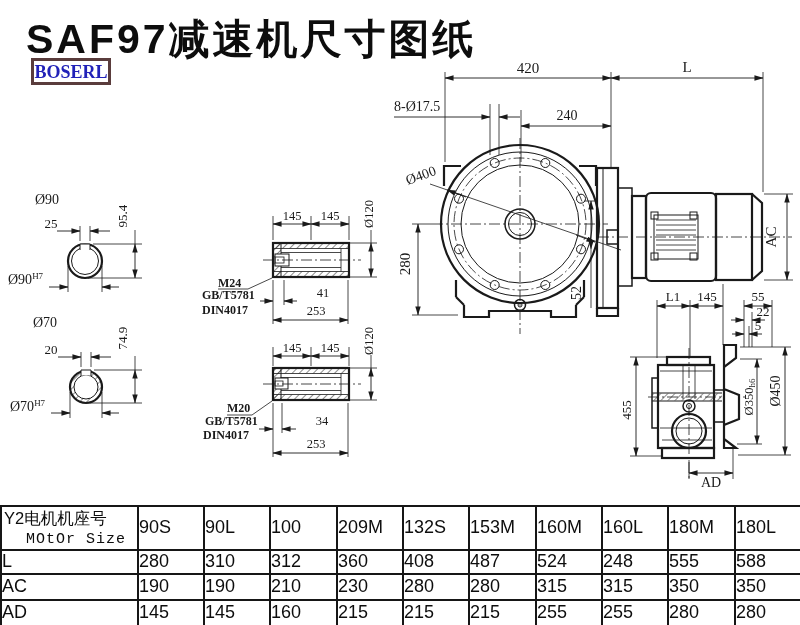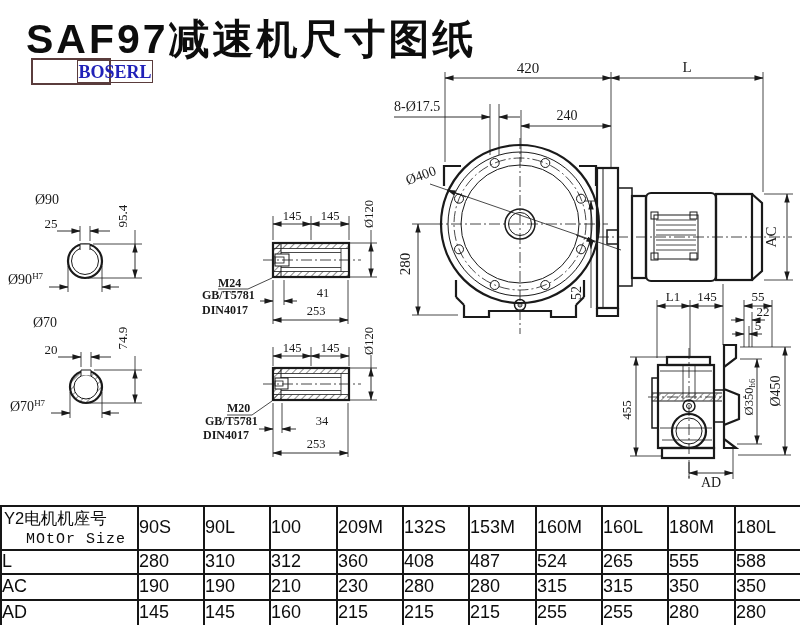--- a/index.html
+++ b/index.html
@@ -3,21 +3,21 @@
 <meta charset="utf-8">
 <style>
   html,body{margin:0;padding:0;background:#fff;}
   #page{position:relative;width:800px;height:625px;background:#fff;overflow:hidden;
         font-family:"Liberation Sans",sans-serif;color:#111;}
   #title{position:absolute;left:26px;top:12px;font-size:41px;font-weight:bold;
          letter-spacing:3px;color:#0d0d0d;white-space:nowrap;}
   #logo{position:absolute;left:31px;top:58px;width:80px;height:27px;
         border:2px solid #5a3c3c;box-sizing:border-box;}
   #logo .inner{width:100%;height:100%;border:1px solid #5a3c3c;box-sizing:border-box;
-        display:flex;align-items:center;justify-content:center;margin-left:44px;}
+        display:flex;align-items:center;justify-content:center;}
   #logo .txt{color:#2121b8;font-family:"Liberation Serif",serif;font-weight:bold;
         font-size:18px;line-height:1;}
   
   #dwg{position:absolute;left:0;top:0;}
   #dwg line,#dwg path,#dwg circle,#dwg rect,#dwg polyline{stroke:#1a1a1a;fill:none;}
   #dwg .b2{stroke-width:2.2px;}
   #dwg .b15{stroke-width:1.5px;}
   #dwg .t{stroke-width:1px;}
   #dwg .th{stroke-width:0.8px;}
   #dwg .cl{stroke-width:0.8px;stroke-dasharray:11 3 2 3;}
@@ -385,21 +385,21 @@
   </tr>
   <tr style="height:24px">
     <td>L</td>
     <td>280</td>
     <td>310</td>
     <td>312</td>
     <td>360</td>
     <td>408</td>
     <td>487</td>
     <td>524</td>
-    <td>265</td>
+    <td>248</td>
     <td>555</td>
     <td>588</td>
   </tr>
   <tr style="height:26px">
     <td>AC</td>
     <td>190</td>
     <td>190</td>
     <td>210</td>
     <td>230</td>
     <td>280</td>

